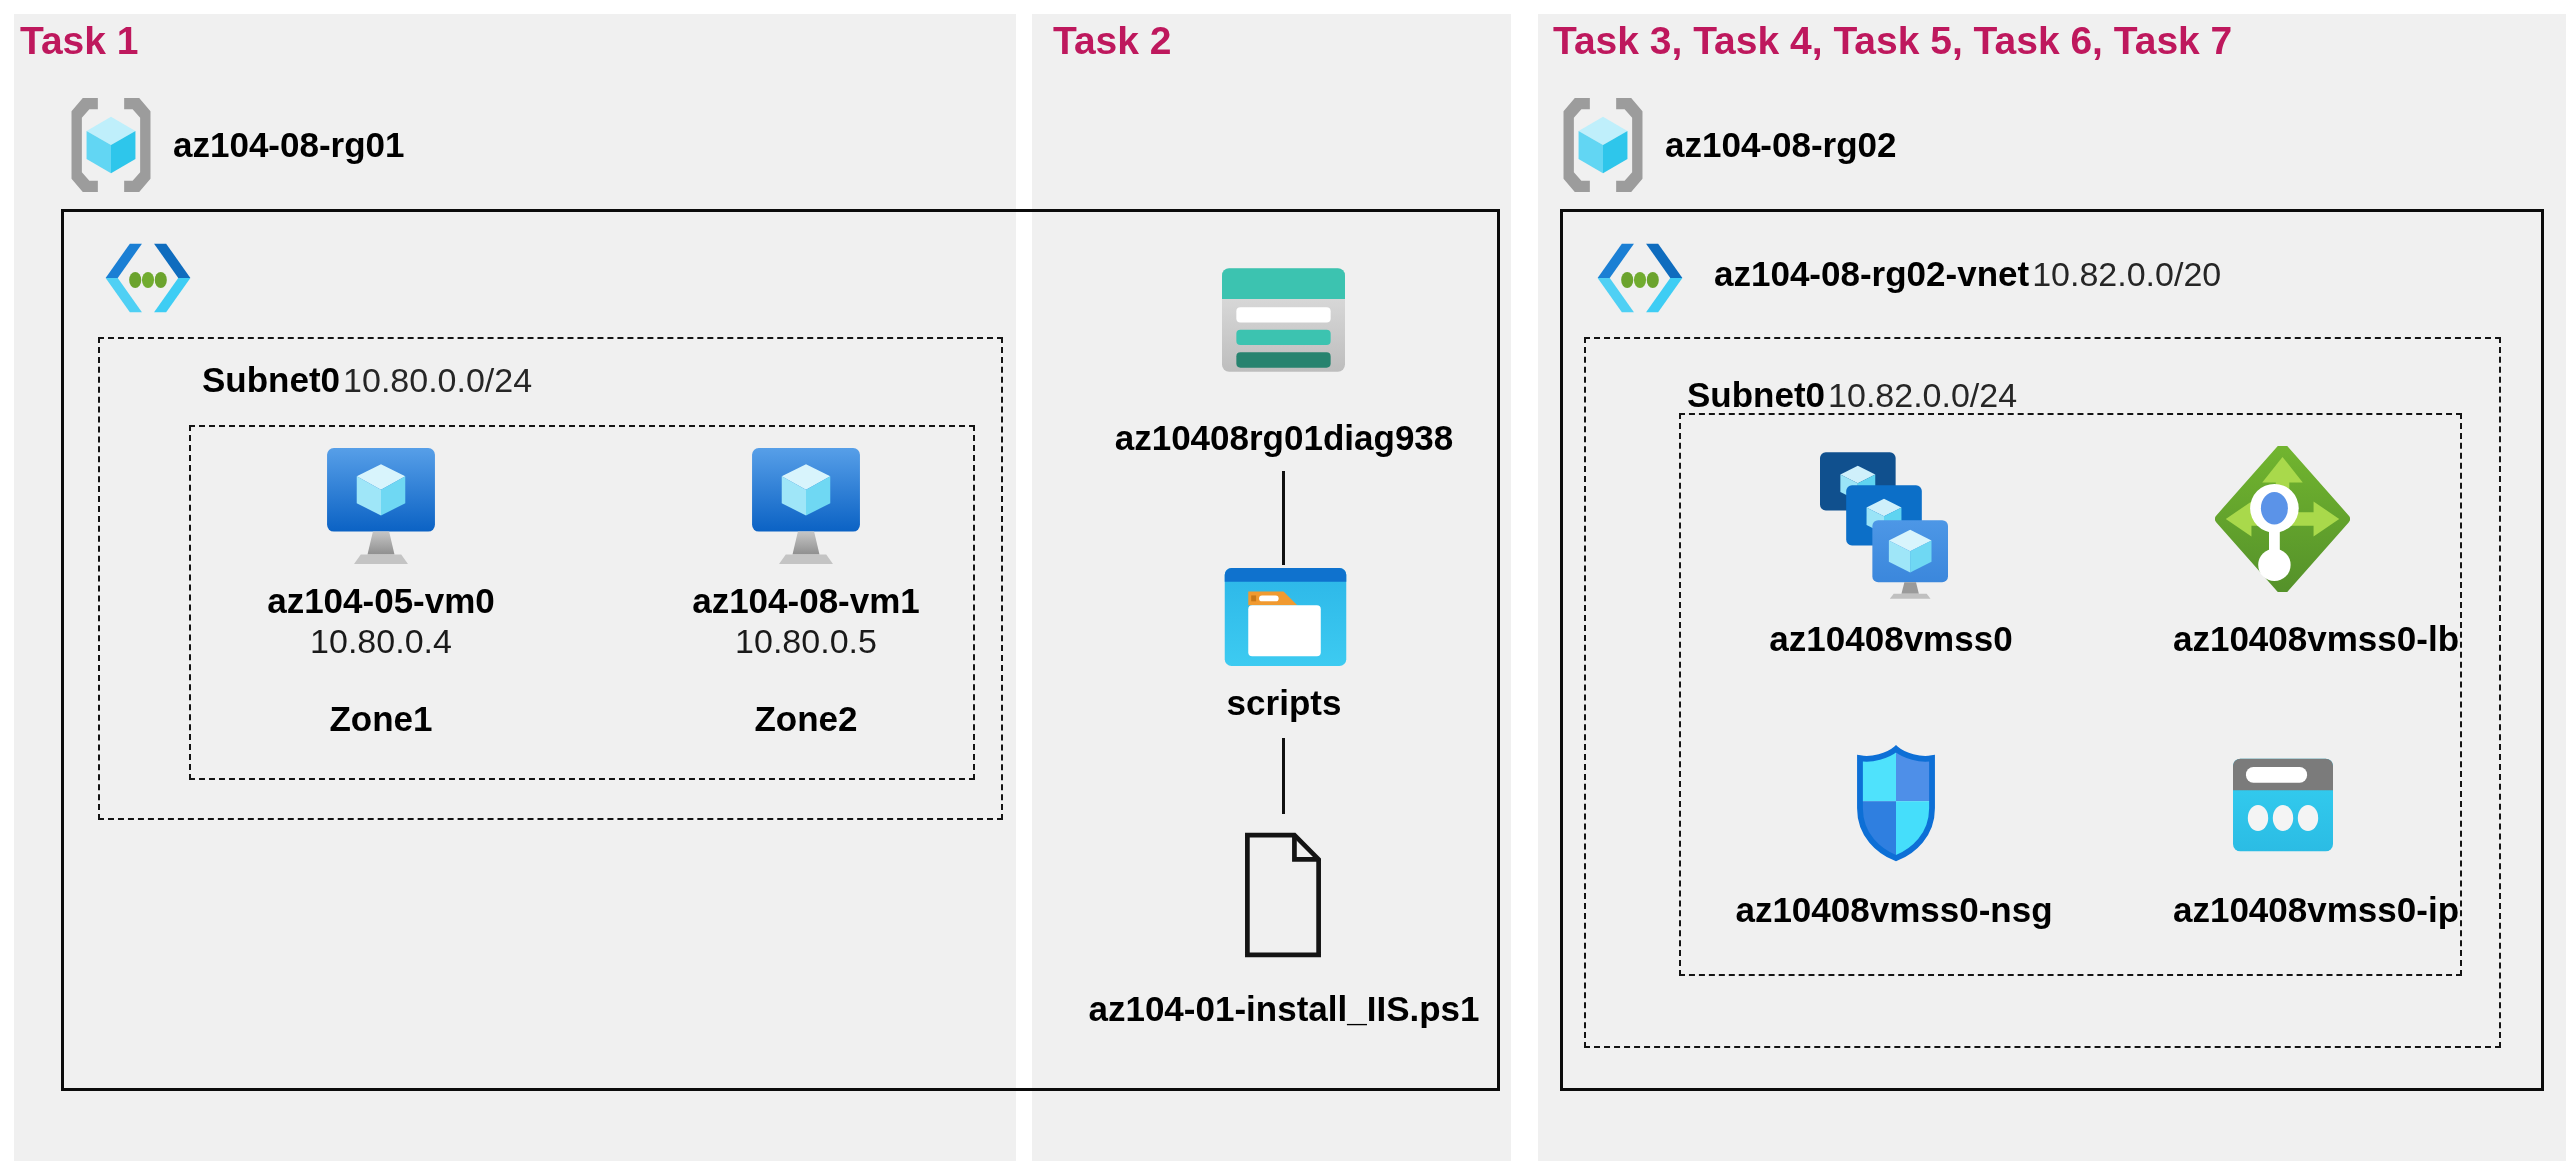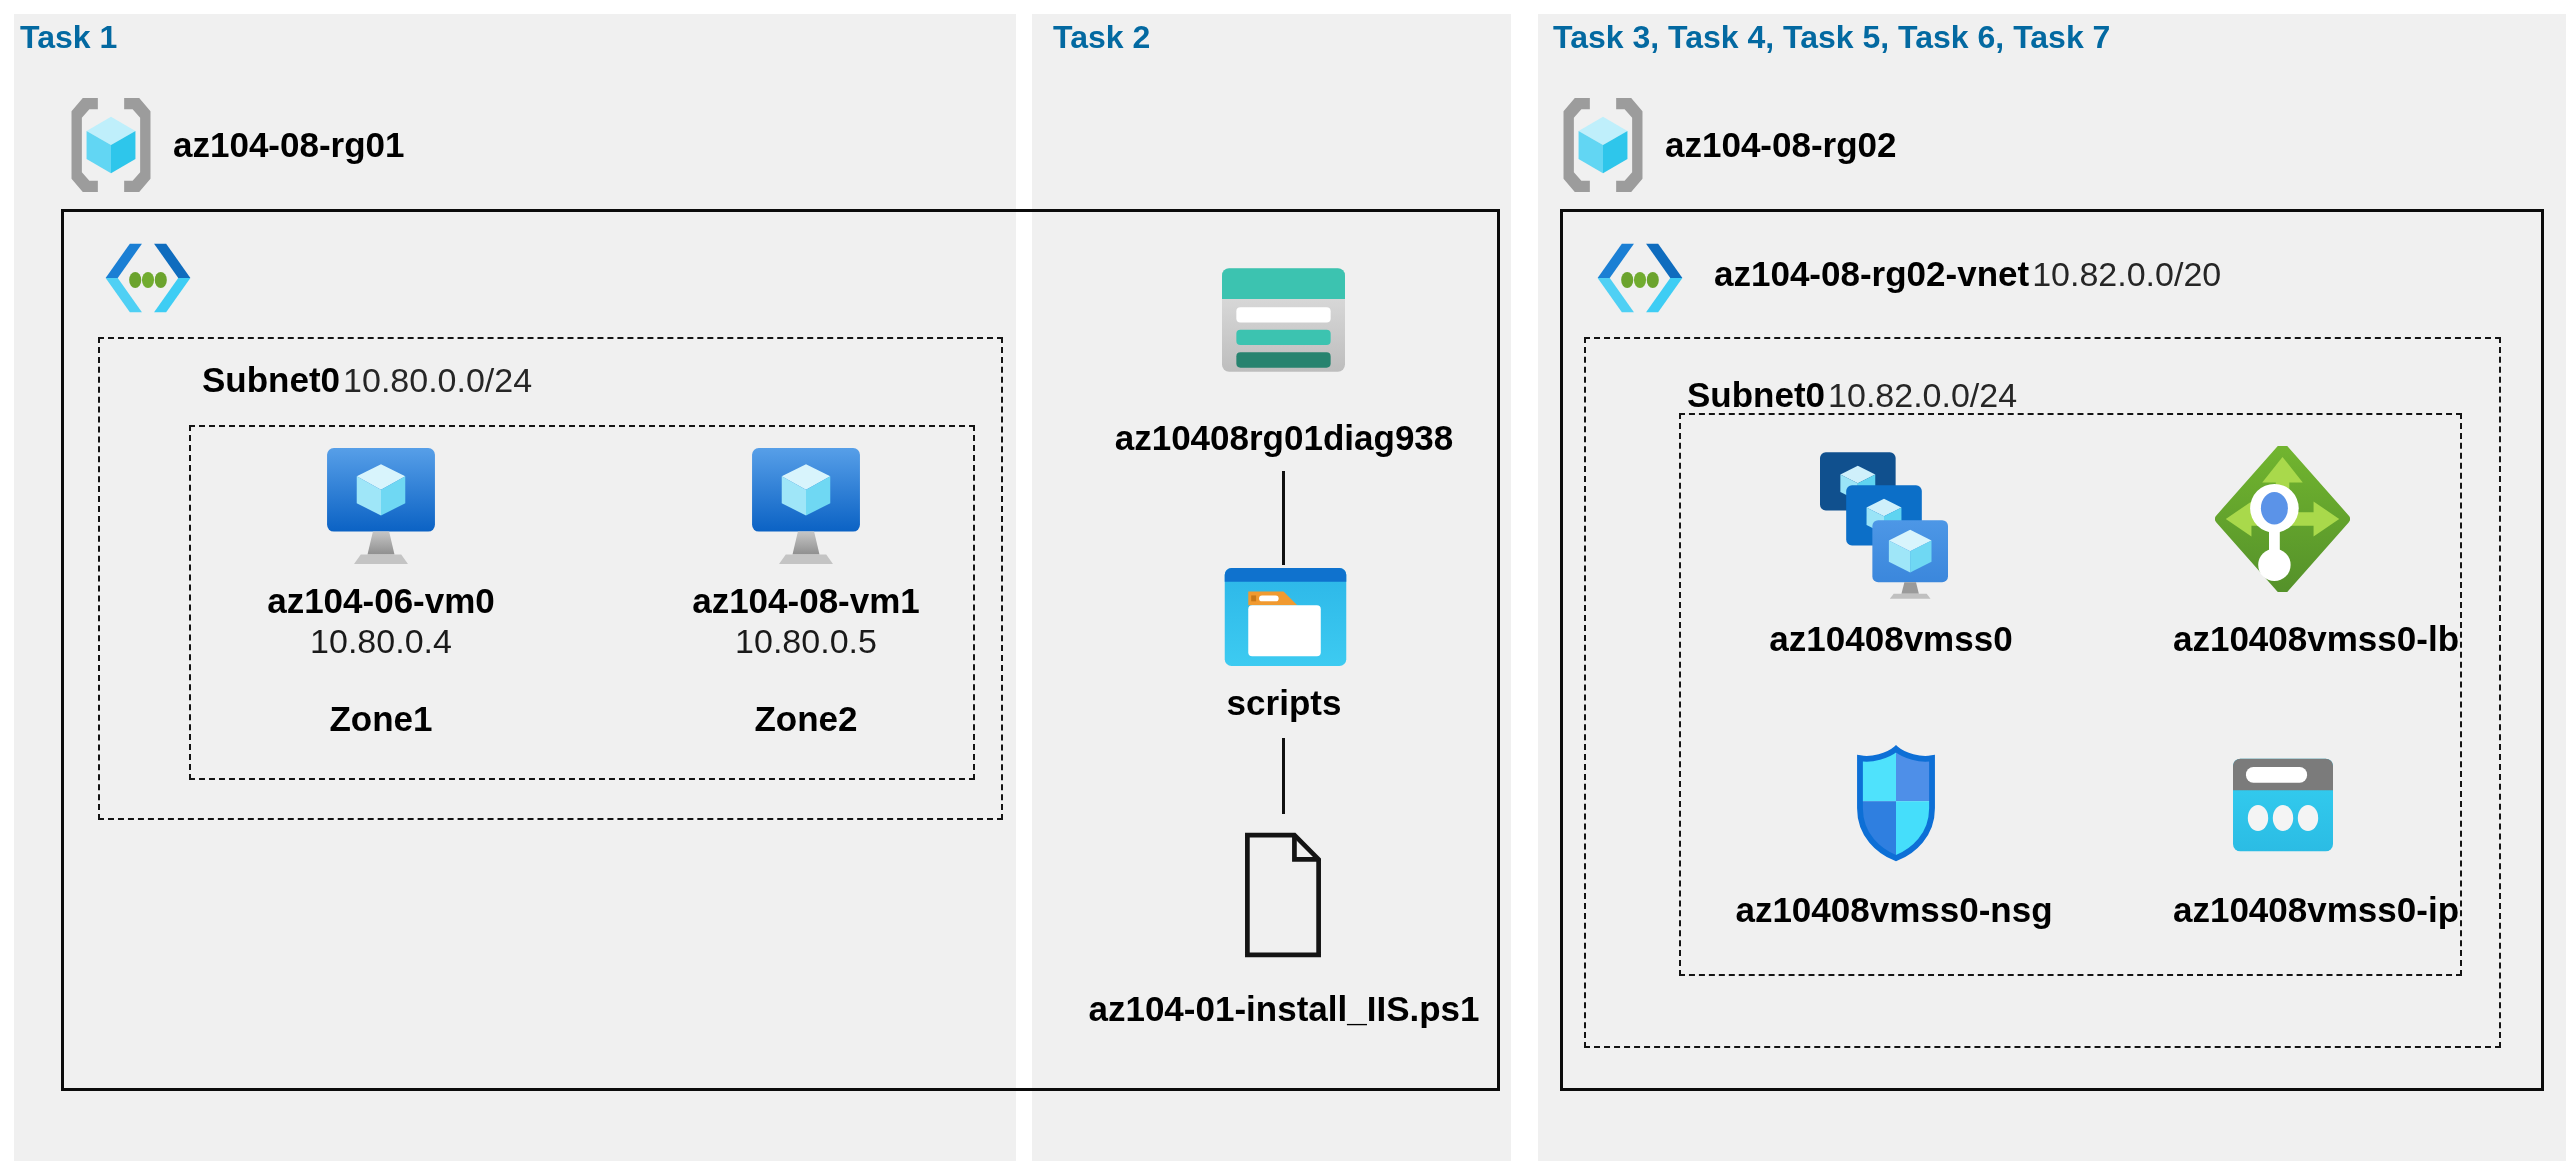--- a/index.html
+++ b/index.html
@@ -1,19 +1,19 @@
 <!DOCTYPE html>
 <html style="font-size:10.8px"><head>
 <meta charset="utf-8">
 <style>
   html,body{margin:0;padding:0;background:#ffffff;}
   body{font-family:"Liberation Sans","DejaVu Sans",sans-serif;}
   #canvas{position:relative;width:2576px;height:1166px;background:#ffffff;overflow:hidden;}
   .panel{position:absolute;top:13.5px;height:1147px;background:#f0f0f0;}
-  .hdr{position:absolute;font-size:32px;font-weight:bold;color:#0369a1;white-space:nowrap;}
+  .hdr{position:absolute;font-size:39px;font-weight:bold;color:#be185d;white-space:nowrap;}
   .solid-box{position:absolute;border:3.4px solid #0b0b0b;background:transparent;}
   .dashed-box{position:absolute;border:2.7px dashed #141414;background:transparent;}
   .rowlabel{position:absolute;white-space:nowrap;transform:translateY(-50%);}
   .name{font-size:35px;font-weight:bold;color:#000;}
   .cidr{font-size:34px;font-weight:normal;color:#262626;}
   .clabel{position:absolute;transform:translate(-50%,-50%);white-space:nowrap;font-size:35px;font-weight:bold;color:#000;}
   .clabel.reg{font-weight:normal;font-size:34px;color:#1a1a1a;}
   .icon{position:absolute;}
   .connector{position:absolute;width:3.4px;background:#111;}
 </style>
@@ -72,21 +72,21 @@
           <stop offset="1" stop-color="#8f8f8f"></stop>
       </linearGradient>
     </defs>
     <rect x="0" y="0" width="160" height="124" rx="10" fill="url(#vmscr)"></rect>
     <polygon points="80,24 116,42 80,62 44,42" fill="#d8f4fc"></polygon>
     <polygon points="44,42 80,62 80,100 44,82" fill="#9fe6f8"></polygon>
     <polygon points="80,62 116,42 116,82 80,100" fill="#6fd8f3"></polygon>
     <polygon points="68,124 92,124 100,158 60,158" fill="url(#vmstand)"></polygon>
     <polygon points="50,158 110,158 120,172 40,172" fill="#c4c4c4"></polygon>
   </svg>
-  <div class="clabel" style="left:381px;top:601px;">az104-06-vm0</div>
+  <div class="clabel" style="left:381px;top:601px;">az104-05-vm0</div>
   <div class="clabel reg" style="left:381px;top:641px;">10.80.0.4</div>
   <div class="clabel" style="left:381px;top:719px;">Zone1</div>
 
   <svg class="icon" style="left:752px;top:448px;" width="108" height="118" viewBox="0 0 160 175">
     <rect x="0" y="0" width="160" height="124" rx="10" fill="url(#vmscr)"></rect>
     <polygon points="80,24 116,42 80,62 44,42" fill="#d8f4fc"></polygon>
     <polygon points="44,42 80,62 80,100 44,82" fill="#9fe6f8"></polygon>
     <polygon points="80,62 116,42 116,82 80,100" fill="#6fd8f3"></polygon>
     <polygon points="68,124 92,124 100,158 60,158" fill="url(#vmstand)"></polygon>
     <polygon points="50,158 110,158 120,172 40,172" fill="#c4c4c4"></polygon>

